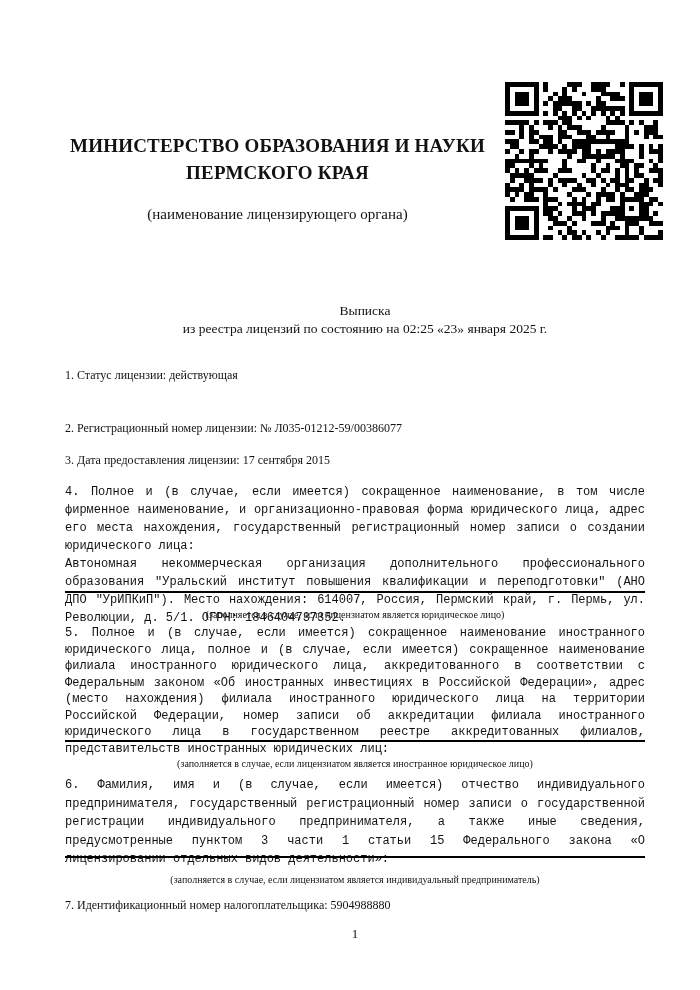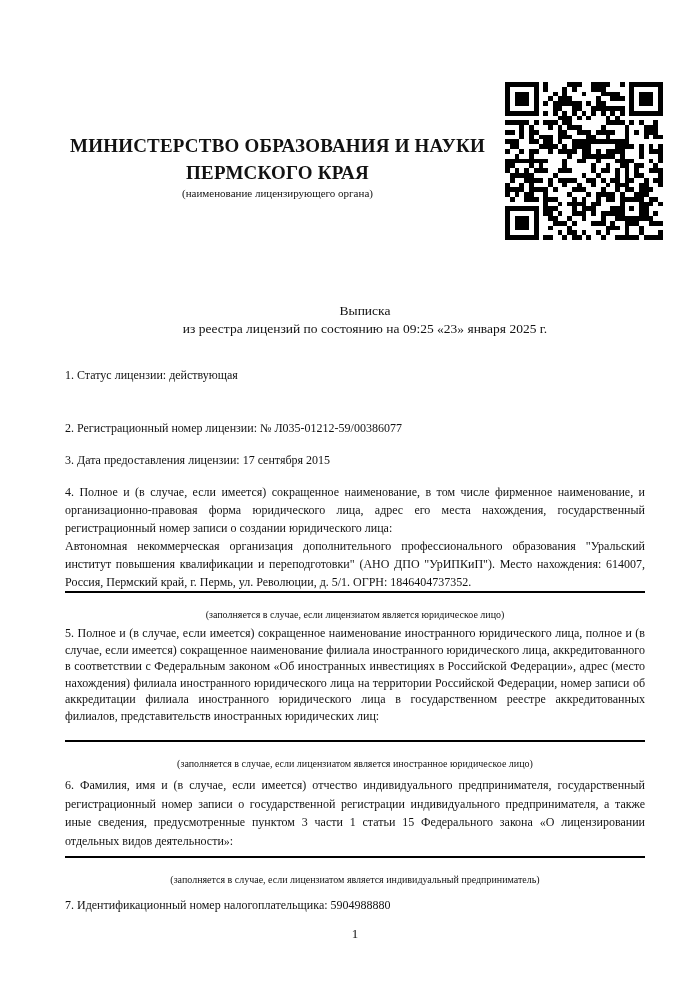--- a/index.html
+++ b/index.html
@@ -2,26 +2,26 @@
 <html><head>
 <meta charset="utf-8">
 <style>
   html,body{margin:0;padding:0;background:#ffffff;}
   .page{
     position:relative;width:700px;height:990px;background:#ffffff;
     font-family:"Liberation Serif", serif;color:#121212;overflow:hidden;
   }
   .org-header{position:absolute;left:65px;top:132px;width:425px;text-align:center;}
   .org-name{font-weight:bold;font-size:19px;line-height:27px;letter-spacing:.2px;}
-  .org-caption{font-size:11px;margin-top:1px;}
+  .org-caption{font-size:15px;margin-top:20px;}
   .qr{position:absolute;left:505px;top:82px;width:158px;height:158px;}
   .doc-title{position:absolute;left:75px;top:302px;width:580px;text-align:center;
     font-size:13.5px;line-height:18px;}
   .item{position:absolute;left:65px;width:580px;font-size:12px;line-height:18px;}
-  .item p{margin:0;}
+  .item p{margin:0;font-family:Liberation Mono, monospace;}
   .justify{text-align:justify;}
   .small-caption{font-size:10px;text-align:center;line-height:13px;}
   .rule-block{position:absolute;left:65px;width:580px;}
   .hrule{height:0;border-top:2px solid #000;}
   .rule-block .small-caption{margin-top:15px;}
   #item1{top:366px;}
   #cap1{position:absolute;left:65px;top:388px;width:580px;}
   #item2{top:419px;}
   #item3{top:451px;}
   #item4{top:483px;}
@@ -593,21 +593,21 @@
         <rect x="26" y="32" width="1" height="1"></rect>
         <rect x="27" y="32" width="1" height="1"></rect>
         <rect x="29" y="32" width="1" height="1"></rect>
         <rect x="30" y="32" width="1" height="1"></rect>
         <rect x="31" y="32" width="1" height="1"></rect>
         <rect x="32" y="32" width="1" height="1"></rect>
       </svg></div>
 
   <div class="doc-title">
     <div>Выписка</div>
-    <div>из реестра лицензий по состоянию на 09:25 «23» января 2025 г.</div>
+    <div>из реестра лицензий по состоянию на 02:25 «23» января 2025 г.</div>
   </div>
 
   <div class="item" id="item1">1. Статус лицензии: действующая</div>
 
   <div class="item" id="item2">2. Регистрационный номер лицензии: № Л035-01212-59/00386077</div>
 
   <div class="item" id="item3">3. Дата предоставления лицензии: 17 сентября 2015</div>
 
   <div class="item justify" id="item4">
     <p>4. Полное и (в случае, если имеется) сокращенное наименование, в том числе фирменное наименование, и организационно-правовая форма юридического лица, адрес его места нахождения, государственный регистрационный номер записи о создании юридического лица:</p>

